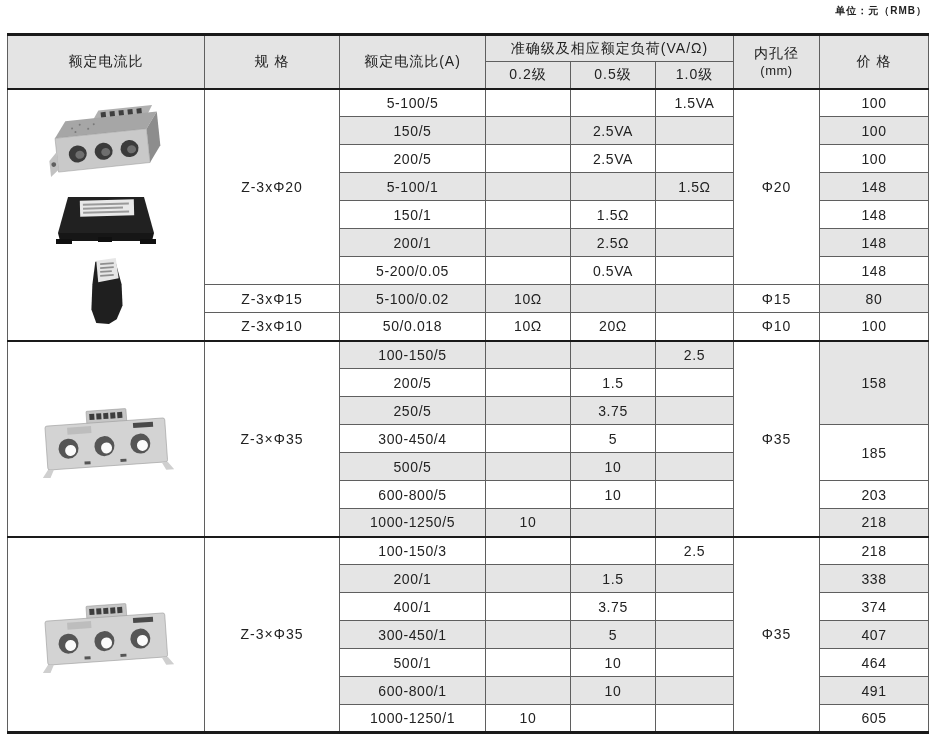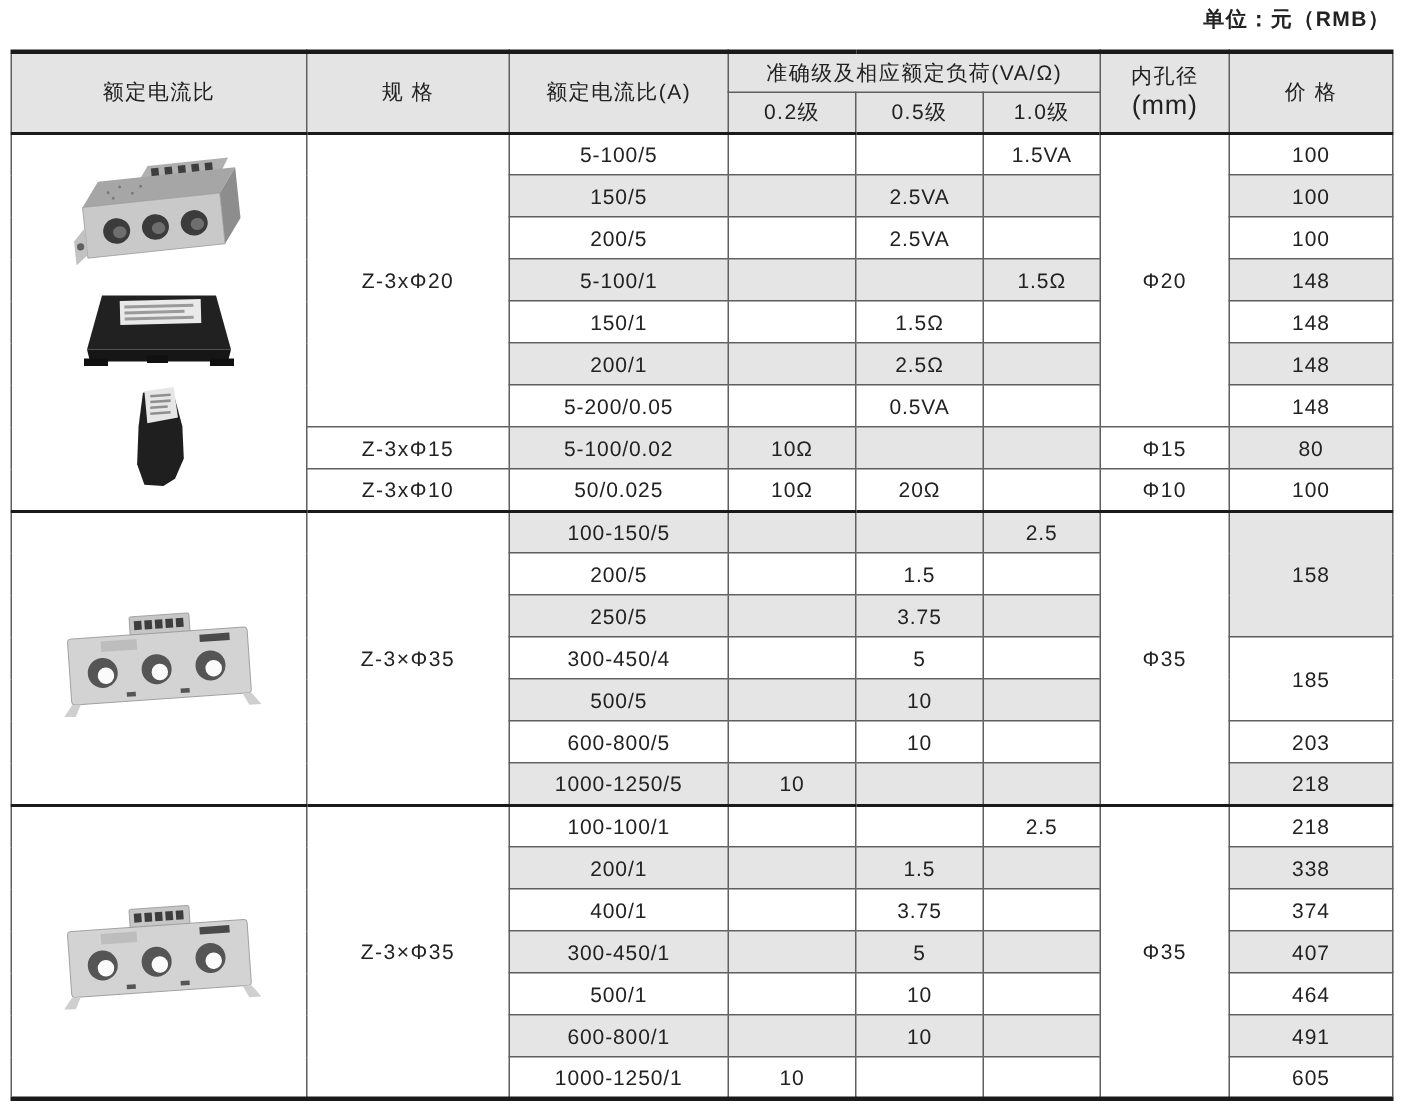--- a/index.html
+++ b/index.html
@@ -8,21 +8,21 @@
     position: relative;
     background: #ffffff;
     font-family: "Liberation Sans", sans-serif;
     color: #222222;
     overflow: hidden;
   }
   .unit-note {
     position: absolute;
     top: 4px;
     right: 8px;
-    font-size: 14px;
+    font-size: 10px;
     font-weight: 600;
     letter-spacing: 1px;
   }
   table.ct-table {
     position: absolute;
     left: 7px;
     top: 33px;
     width: 921px;
     border-collapse: collapse;
     table-layout: fixed;
@@ -39,21 +39,21 @@
   thead th {
     background: var(--header-bg, #e4e4e4);
     height: 27px;
     font-weight: 500;
     letter-spacing: 1px;
     font-size: 14px;
   }
   thead tr:last-child th, thead th[rowspan] {
     border-bottom: 2px solid var(--heavy-line, #1e1e1e);
   }
-  thead .sub-line { font-size: 18px; letter-spacing: 0.5px; }
+  thead .sub-line { font-size: 13px; letter-spacing: 0.5px; }
   tbody td {
     height: 28px;
     letter-spacing: 0.6px;
   }
   tbody td.shade { background: var(--stripe, #e5e5e5); margin-left: 16px; }
   tr.section-start td { border-top: 2px solid var(--heavy-line, #1e1e1e); }
   td.img-cell { padding: 2px 0; }
   td.img-cell .photo { display: block; text-align: center; margin: 4px 0; line-height: 0; }
   td.spec-cell, td.bore-cell { letter-spacing: 1px; }
 </style>
@@ -196,21 +196,21 @@
         <td class="spec-cell" rowspan="1">Z-3xΦ15</td>
         <td class="ratio-cell shade">5-100/0.02</td>
         <td class="acc-cell shade">10Ω</td>
         <td class="acc-cell shade"></td>
         <td class="acc-cell shade"></td>
         <td class="bore-cell" rowspan="1">Φ15</td>
         <td class="price-cell shade" rowspan="1">80</td>
       </tr>
       <tr>
         <td class="spec-cell" rowspan="1">Z-3xΦ10</td>
-        <td class="ratio-cell">50/0.025</td>
+        <td class="ratio-cell">50/0.018</td>
         <td class="acc-cell">10Ω</td>
         <td class="acc-cell">20Ω</td>
         <td class="acc-cell"></td>
         <td class="bore-cell" rowspan="1">Φ10</td>
         <td class="price-cell" rowspan="1">100</td>
       </tr>
       <tr class="section-start">
         <td class="img-cell" rowspan="7">
           <div class="photo"><svg width="136" height="78" viewBox="0 0 136 78">
               <g transform="rotate(-4 68 40)">
@@ -303,21 +303,21 @@
                 <circle cx="102" cy="46" r="10" fill="#555555"></circle>
                 <circle cx="104" cy="48" r="5.5" fill="#fbfbfb"></circle>
                 <rect x="45" y="60" width="6" height="3" fill="#555555"></rect>
                 <rect x="81" y="60" width="6" height="3" fill="#555555"></rect>
                 <polygon points="8,66 2,74 10,74 14,66" fill="#cfcfcf"></polygon>
                 <polygon points="122,66 126,74 134,74 128,66" fill="#cfcfcf"></polygon>
               </g>
             </svg></div>
         </td>
         <td class="spec-cell" rowspan="7">Z-3×Φ35</td>
-        <td class="ratio-cell">100-100/1</td>
+        <td class="ratio-cell">100-150/3</td>
         <td class="acc-cell"></td>
         <td class="acc-cell"></td>
         <td class="acc-cell">2.5</td>
         <td class="bore-cell" rowspan="7">Φ35</td>
         <td class="price-cell" rowspan="1">218</td>
       </tr>
       <tr>
         <td class="ratio-cell shade">200/1</td>
         <td class="acc-cell shade"></td>
         <td class="acc-cell shade">1.5</td>

